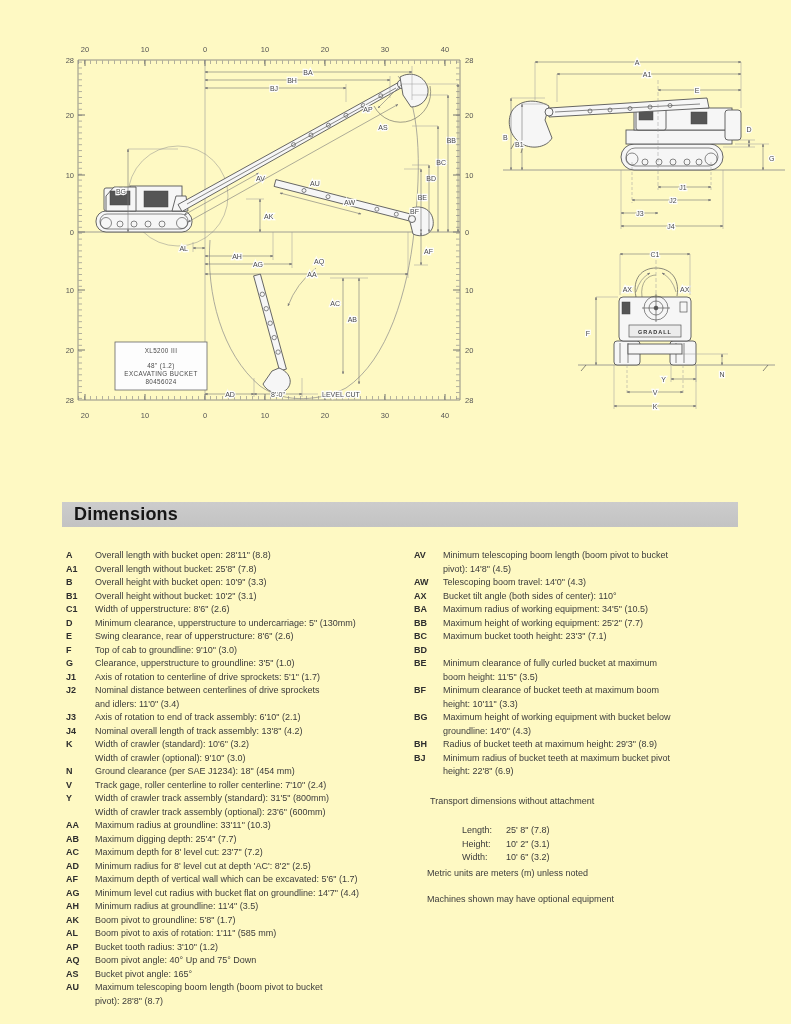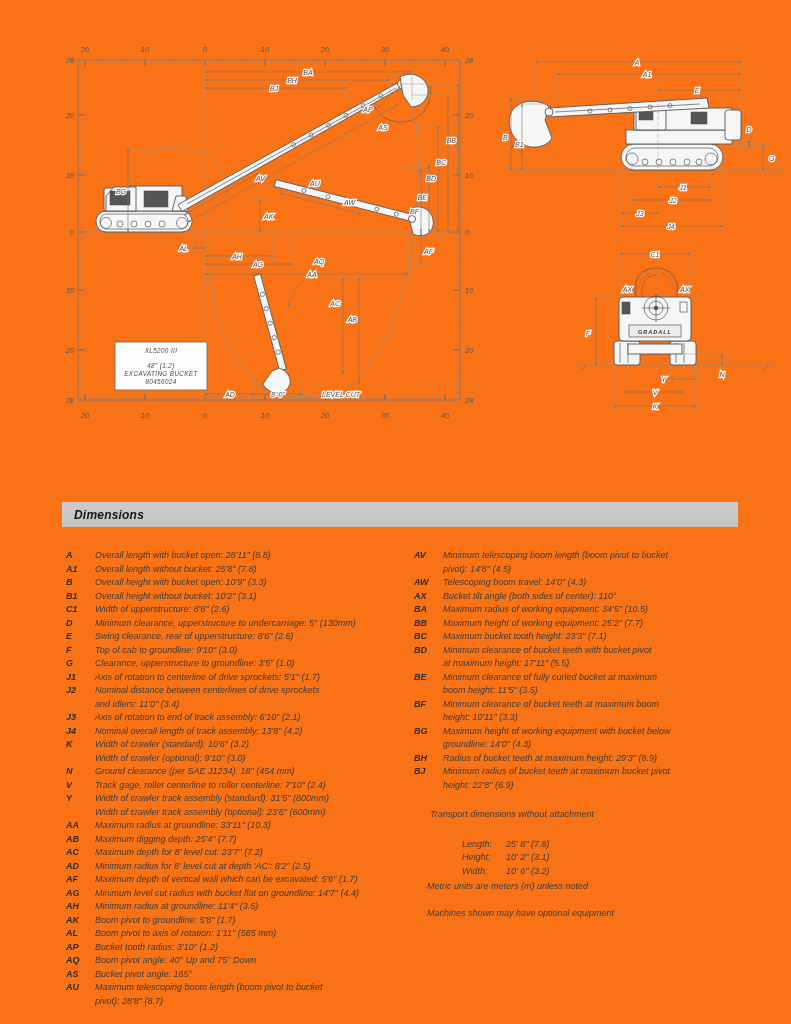--- a/index.html
+++ b/index.html
@@ -1,35 +1,35 @@
 <!DOCTYPE html>
 <html><head>
 <meta charset="utf-8">
 <style>
   html,body{margin:0;padding:0;background:#ffffff;}
-  #page{position:relative;width:791px;height:1024px;background:#f97316;
-        font-family:"Liberation Sans",sans-serif;color:#3c3c3c;overflow:hidden;font-style:italic;}
+  #page{position:relative;width:791px;height:1024px;background:#fef9c3;
+        font-family:"Liberation Sans",sans-serif;color:#3c3c3c;overflow:hidden;}
   svg{position:absolute;}
   svg text{font-family:"Liberation Sans",sans-serif;}
   .ax{font-size:7.5px;fill:#555;}
   .lb{font-size:7px;fill:#4a4a4a;}
   .halo{stroke:#fdfdfd;stroke-width:2.4px;paint-order:stroke;}
   .bx{font-size:6.3px;fill:#4a4a4a;letter-spacing:.4px;}
   .lg{font-size:5.5px;font-weight:bold;fill:#333;letter-spacing:1px;}
   .dim{stroke:#777;stroke-width:.6;fill:none;marker-start:url(#ar);marker-end:url(#ar);}
   .ld{stroke:#777;stroke-width:.6;fill:none;marker-end:url(#ar);}
   .ext{stroke:#9a9a9a;stroke-width:.5;fill:none;}
   .mc{stroke:#565656;stroke-width:.9;fill:#f6f6f6;}
   .mo{stroke:#565656;stroke-width:.7;fill:none;}
   .env{stroke:#8a8a8a;stroke-width:.7;fill:none;}
   .rl{stroke:#777;stroke-width:.8;}
   .dk{fill:#555;stroke:#444;stroke-width:.5;}
   #dim-header{position:absolute;left:62px;top:502px;width:676px;height:25px;
     background:linear-gradient(#cccccc,#c3c3c3);display:flex;align-items:center;}
-  #dim-header span{font-size:12px;font-weight:bold;color:#161616;padding-left:12px;letter-spacing:.2px;}
+  #dim-header span{font-size:18px;font-weight:bold;color:#161616;padding-left:12px;letter-spacing:.2px;}
   .col{position:absolute;top:549px;font-size:9px;line-height:13.5px;}
   #col-left{left:66px;width:350px;}
   #col-right{left:414px;width:328px;}
   .item{display:flex;}
   .item .k{width:29px;flex:none;font-weight:bold;color:#2e2e2e;}
   .item .t{white-space:pre-line;}
   .transport{margin-top:12px;}
   .trow{display:flex;padding-left:12px;}
   .trow .tl{width:44px;flex:none;padding-left:36px;}
   .notes p{margin:13px;margin-top:2px;}
@@ -549,22 +549,20 @@
   <div class="item">
         <span class="k">BB</span>
         <span class="t">Maximum height of working equipment: 25'2" (7.7)</span>
       </div>
   <div class="item">
         <span class="k">BC</span>
         <span class="t">Maximum bucket tooth height: 23'3" (7.1)</span>
       </div>
   <div class="item">
         <span class="k">BD</span>
-        <span class="t">Minimum clearance of bucket teeth with bucket pivot
-at maximum height: 17'11" (5.5)</span>
       </div>
   <div class="item">
         <span class="k">BE</span>
         <span class="t">Minimum clearance of fully curled bucket at maximum
 boom height: 11'5" (3.5)</span>
       </div>
   <div class="item">
         <span class="k">BF</span>
         <span class="t">Minimum clearance of bucket teeth at maximum boom
 height: 10'11" (3.3)</span>

